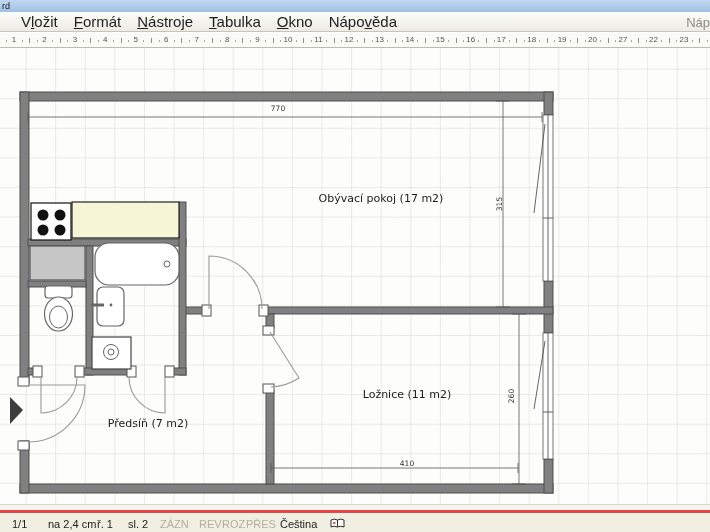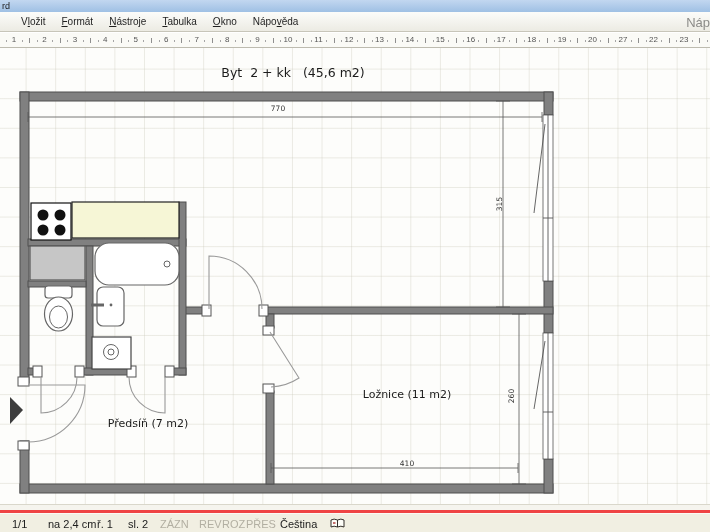--- a/index.html
+++ b/index.html
@@ -6,21 +6,21 @@
   .screen{position:relative;width:710px;height:532px;background:#fff;overflow:hidden;
           font-family:"Liberation Sans",sans-serif;-webkit-font-smoothing:antialiased;}
 
   
   .titlebar{position:absolute;top:0;left:0;width:710px;height:12px;
             background:linear-gradient(#c2d7f0,#9fc0e4);}
   .titlebar-text{position:absolute;left:2px;top:0px;font-size:9px;color:#1b1b1b;line-height:12px;}
   .menubar{position:absolute;top:12px;left:0;width:710px;height:20px;
            background:linear-gradient(#fcfcfa,#ecebe3);border-bottom:1px solid #c7c5b9;
            display:flex;align-items:center;padding-left:13px;box-sizing:border-box;}
-  .menu-item{font-size:10px;color:#1f1f1f;padding:2px 8px;white-space:nowrap;cursor:default;}
+  .menu-item{font-size:15px;color:#1f1f1f;padding:2px 8px;white-space:nowrap;cursor:default;}
   .menu-item u{text-decoration:underline;}
   .helpbox{position:absolute;right:0;top:15px;font-size:13px;color:#8b8b88;white-space:nowrap;}
 
   
   .ruler{position:absolute;top:33px;left:0;width:710px;height:14px;background:#fafaf6;
          border-bottom:1px solid #bdbbaf;}
   .ruler .num{position:absolute;top:2px;transform:translateX(-50%);font-size:8px;color:#555;}
   .ruler .tick{position:absolute;top:5px;width:1px;height:5px;background:#8f8f8f;}
   .ruler .dot{position:absolute;top:7px;width:1px;height:2px;background:#a5a5a5;}
 
@@ -258,21 +258,21 @@
         <line x1="512" y1="314" x2="526" y2="314"></line>
           <line x1="512" y1="484" x2="526" y2="484"></line>
         <line x1="271" y1="468" x2="518" y2="468"></line>
         <line x1="271" y1="463" x2="271" y2="473"></line>
           <line x1="518" y1="463" x2="518" y2="473"></line>
       </g>
 
       <path d="M10,397 L23,410 L10,424 Z" fill="#3d3d3d"></path>
     </svg>
 
-    <div class="plan-label plan-title" style="left:293px;top:24px;">Byt  2 + kk   (45,6 m2)</div>
+    <div class="plan-label room-label" style="left:381px;top:150px;">Obývací pokoj (17 m2)</div>
     <div class="plan-label room-label" style="left:407px;top:346px;">Ložnice (11 m2)</div>
     <div class="plan-label room-label" style="left:148px;top:375px;">Předsíň (7 m2)</div>
     <div class="plan-label dim-label" style="left:278px;top:60px;">770</div>
     <div class="plan-label dim-label dim-vert" style="left:499px;top:156px;">315</div>
     <div class="plan-label dim-label dim-vert" style="left:511px;top:348px;">260</div>
     <div class="plan-label dim-label" style="left:407px;top:415px;">410</div>
   </div>
 
   <div class="hstrip"></div>
 

